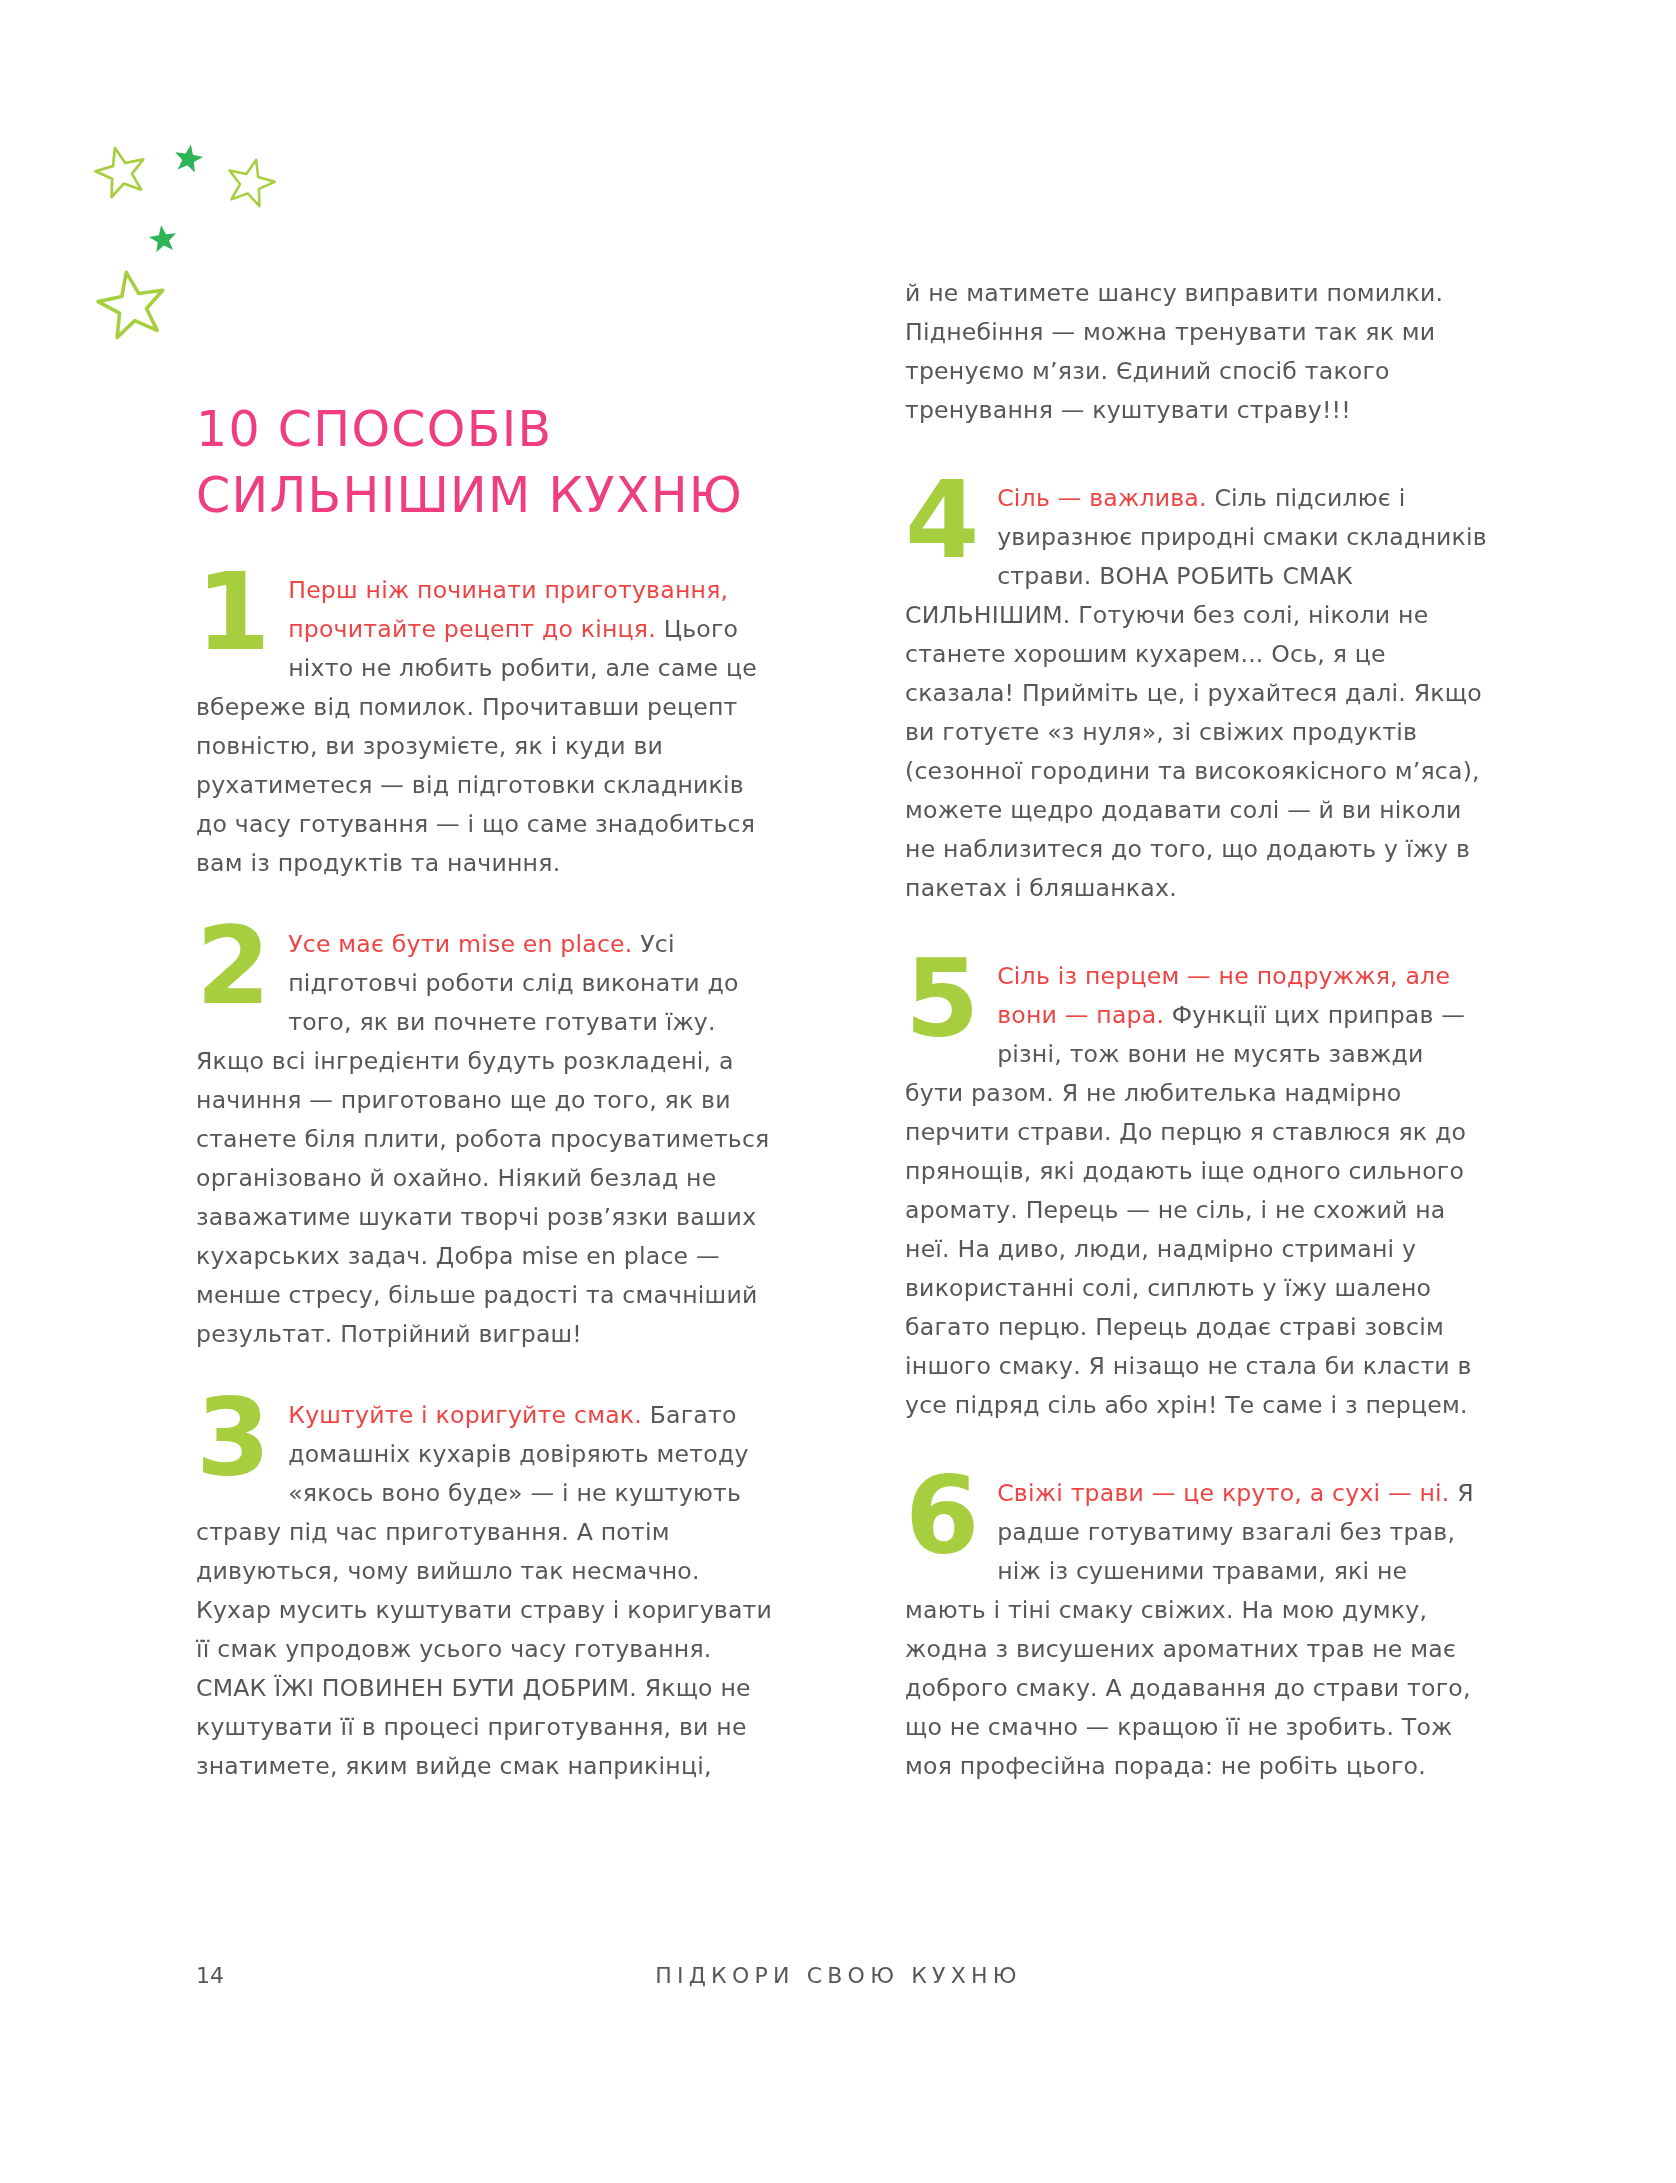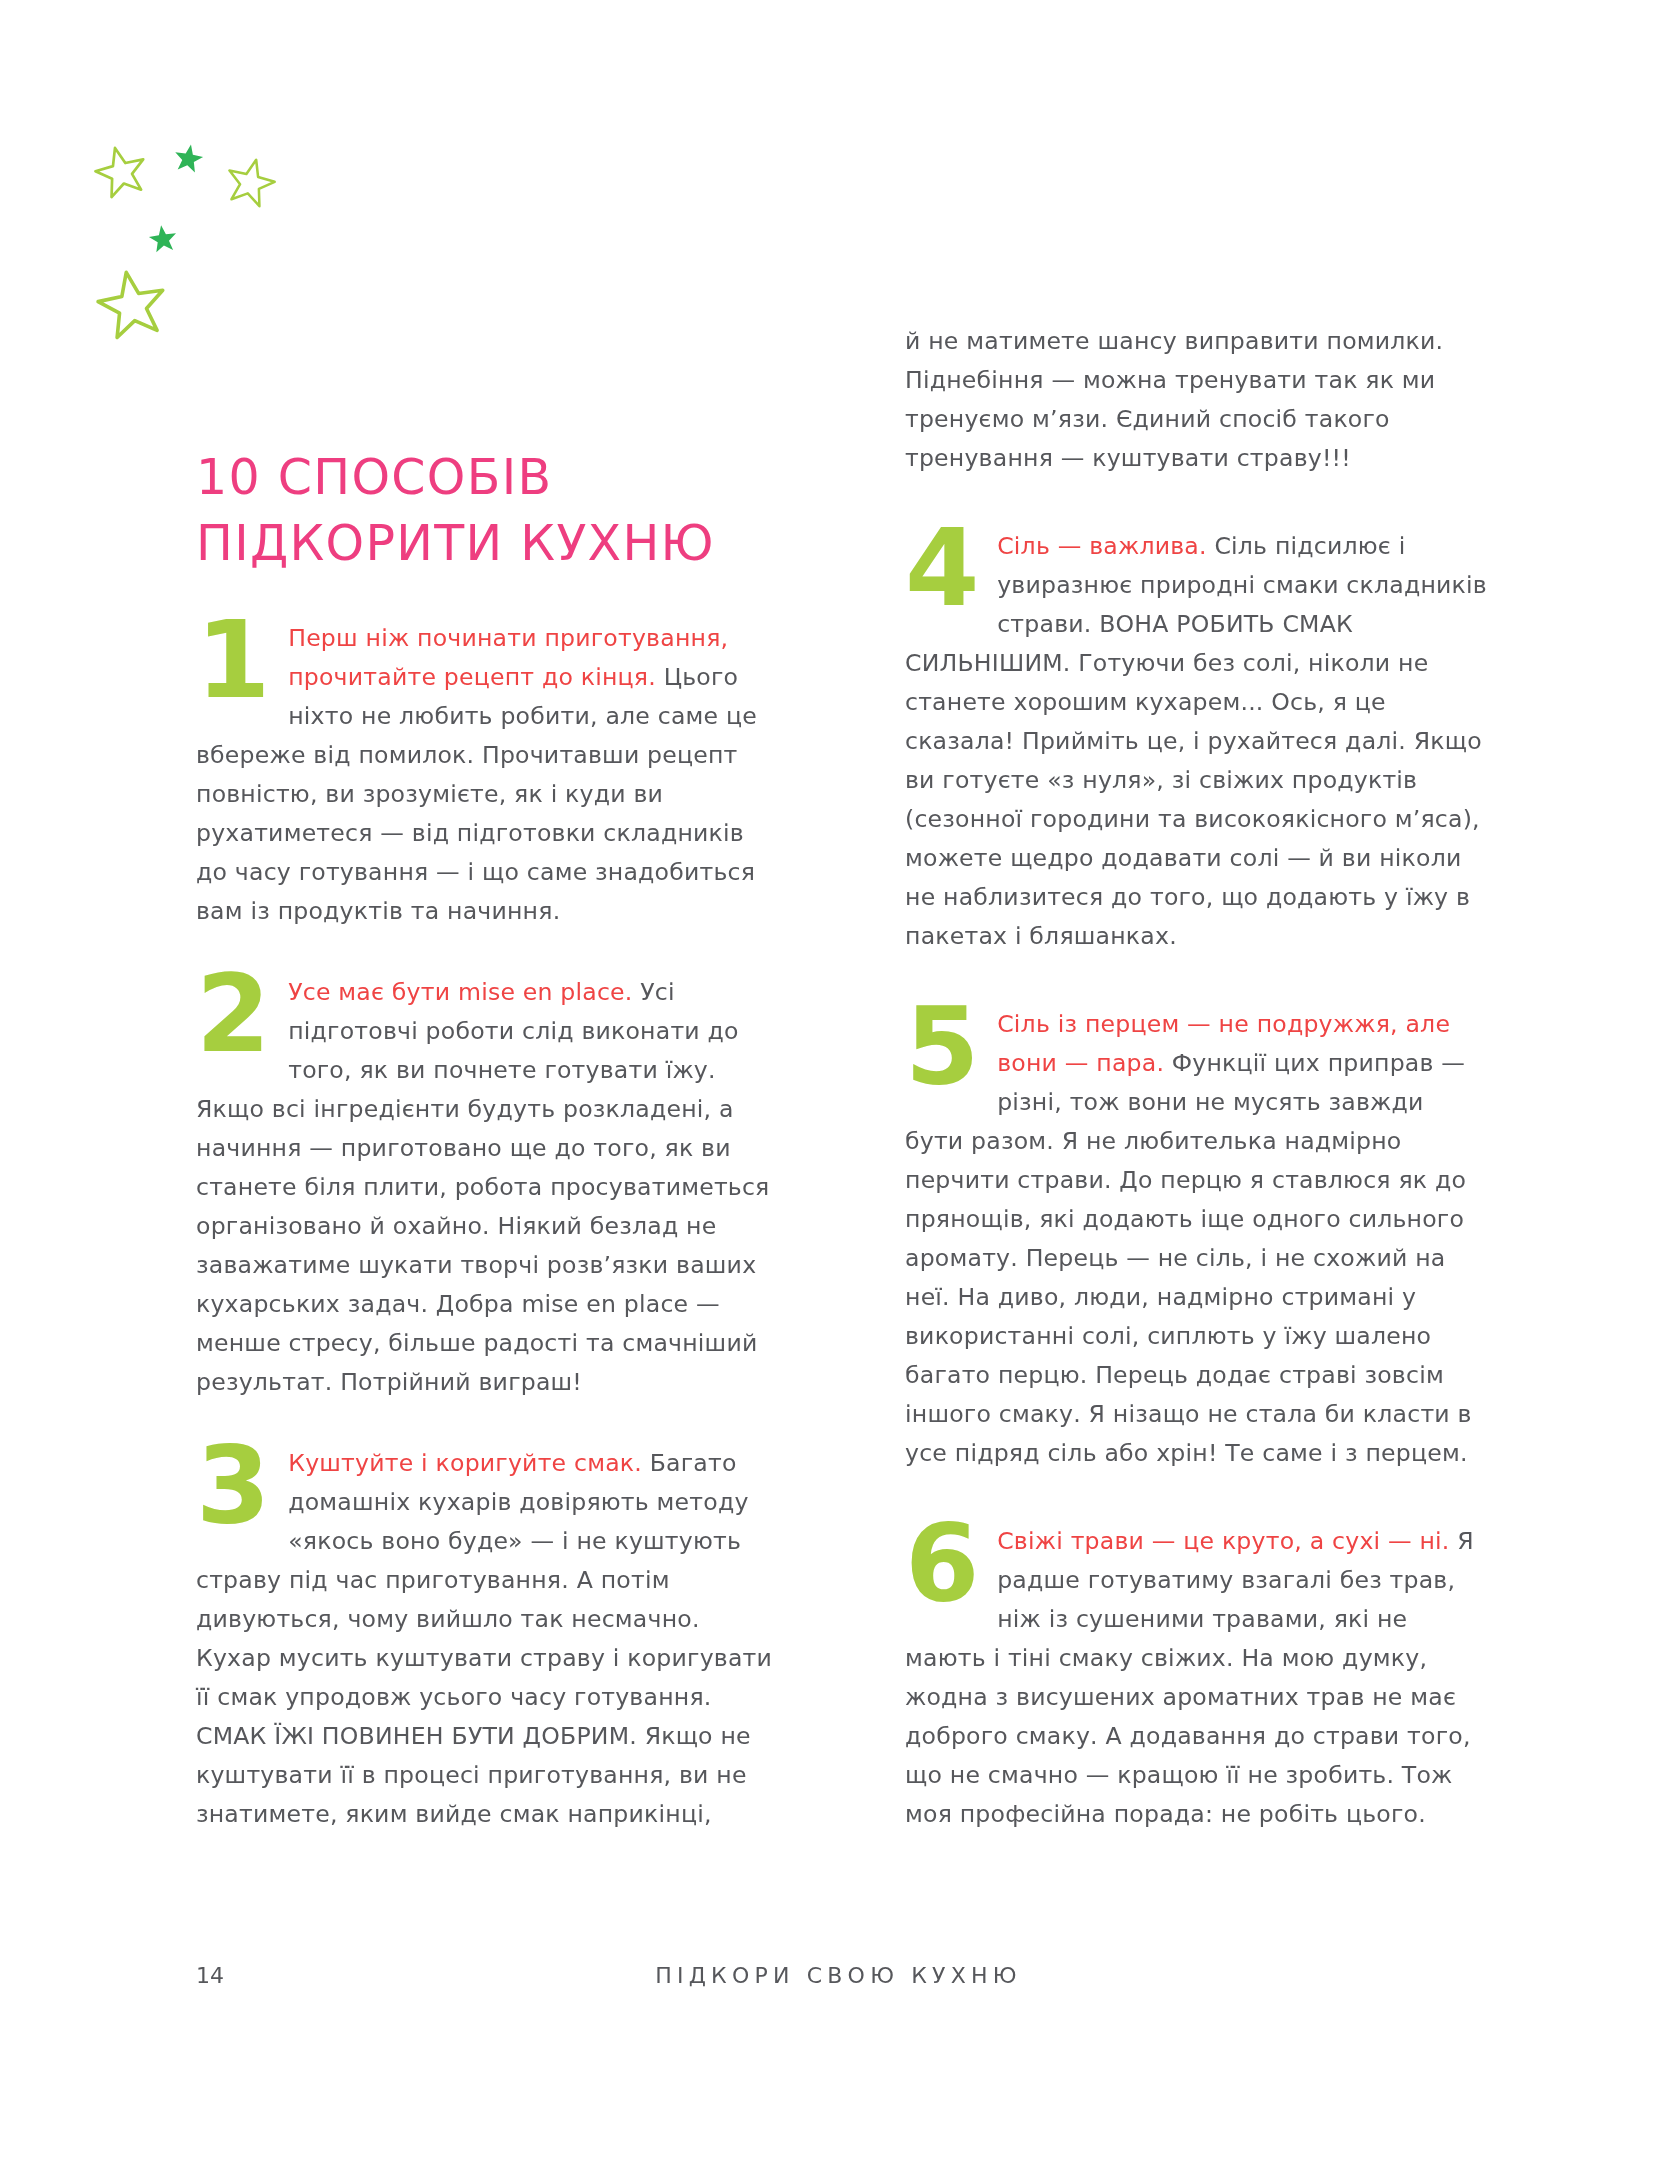--- a/index.html
+++ b/index.html
@@ -51,21 +51,21 @@
     width: 80px;
     height: 79px;
     margin-right: 12.2px;
     font-size: 107px;
     line-height: 82px;
     font-weight: bold;
     color: #a6ce3f;
     text-align: left;
   }
   .tip-heading { color: #ef4444; }
-  .cont-text { margin-bottom: 0; margin-top: 48px; }
+  .cont-text { margin-bottom: 0; }
   .col-right .tip { margin-top: 49px; }
   
   .footer {
     position: absolute;
     left: 0;
     top: 1963px;
     width: 1379px;
     height: 35px;
   }
   .page-number {
@@ -117,21 +117,21 @@
           <polygon points="50,4 61.8,35.8 95.6,37.2 69,58.2 78.2,90.8 50,72 21.8,90.8 31,58.2 4.4,37.2 38.2,35.8" fill="none" stroke="#a6ce3f" stroke-width="5" stroke-linejoin="round"></polygon>
         </svg>
     </div>
   </div>
 
   <div class="content">
 
     <div class="col col-left">
       <h1 class="title">
         <span class="title-line">10 СПОСОБІВ</span>
-        <span class="title-line">ПІДКОРИТИ КУХНЮ</span>
+        <span class="title-line">СИЛЬНІШИМ КУХНЮ</span>
       </h1>
 
 
       <section class="tip">
         <div class="tip-number">1</div>
         <p class="tip-text"><span class="tip-heading">Перш ніж починати приготування, прочитайте рецепт до кінця.</span> <span class="tip-body">Цього ніхто не любить робити, але саме це вбереже від помилок. Прочитавши рецепт повністю, ви зрозумієте, як і куди ви рухатиметеся — від підготовки складників до часу готування — і що саме знадобиться вам із продуктів та начиння.</span></p>
       </section>
 
       <section class="tip">
         <div class="tip-number">2</div>

